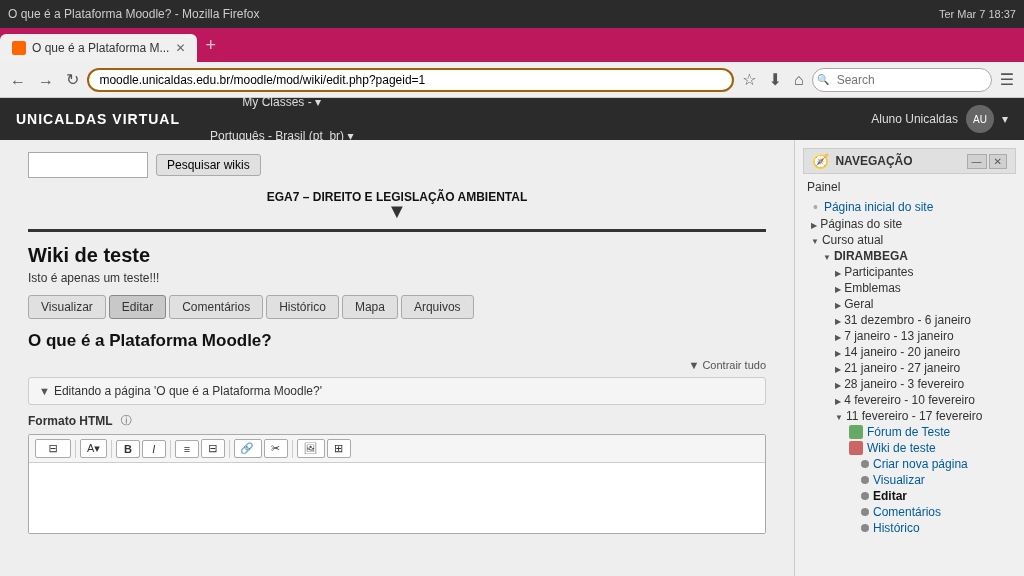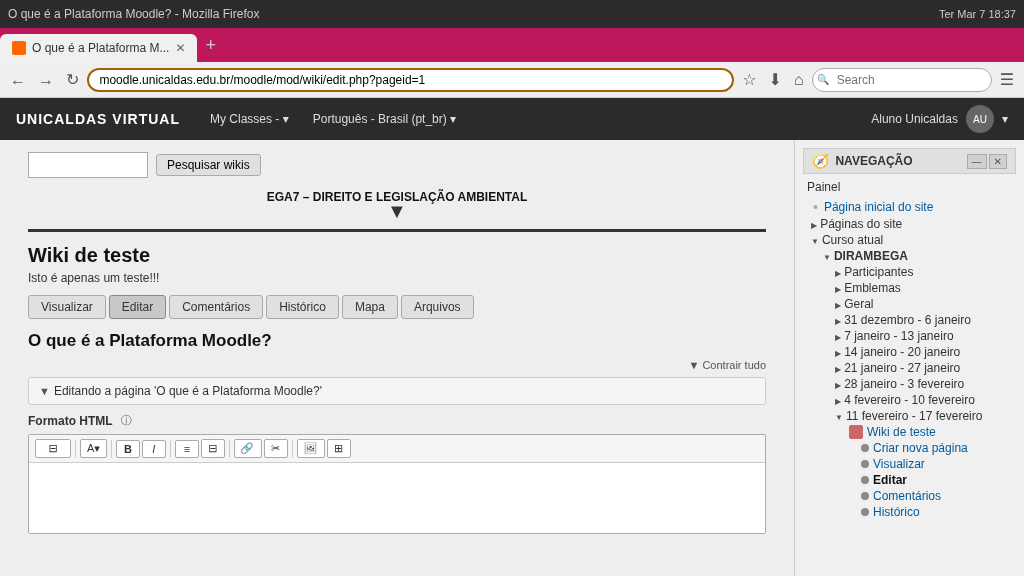--- a/index.html
+++ b/index.html
@@ -106,21 +106,21 @@
       align-items: center;
       padding: 0 16px;
       gap: 20px;
     }
     .app-logo {
       font-weight: bold;
       font-size: 14px;
       letter-spacing: 1px;
       color: white;
     }
-    .app-nav { display: flex; align-items: center; gap: 4px; }
+    .app-nav { display: flex; align-items: center; gap: 12px; flex-direction: column; }
     .app-nav-item {
       color: #ddd;
       font-size: 12px;
       padding: 4px 10px;
       cursor: pointer;
       border-radius: 3px;
     }
     .app-header-right { margin-left: auto; color: #ddd; font-size: 12px; display: flex; align-items: center; gap: 8px; }
     .user-avatar { width: 28px; height: 28px; background: #666; border-radius: 50%; display: flex; align-items: center; justify-content: center; font-size: 10px; color: white; }
 
@@ -560,20 +560,24 @@
           </div>
           <div class="nav-group-label">
             <span class="tri-right"></span>
             <span>4 fevereiro - 10 fevereiro</span>
           </div>
           <div class="nav-group-label">
             <span class="tri-down"></span>
             <span>11 fevereiro - 17 fevereiro</span>
           </div>
           <div class="nav-subgroup">
+            <div class="nav-leaf">
+              <span class="forum-icon"></span>
+              <span>Fórum de Teste</span>
+            </div>
             <div class="nav-leaf">
               <span class="wiki-icon"></span>
               <span>Wiki de teste</span>
             </div>
             <div class="nav-subgroup">
               <div class="nav-leaf">
                 <span class="page-icon"></span>
                 <span>Criar nova página</span>
               </div>
               <div class="nav-leaf">

